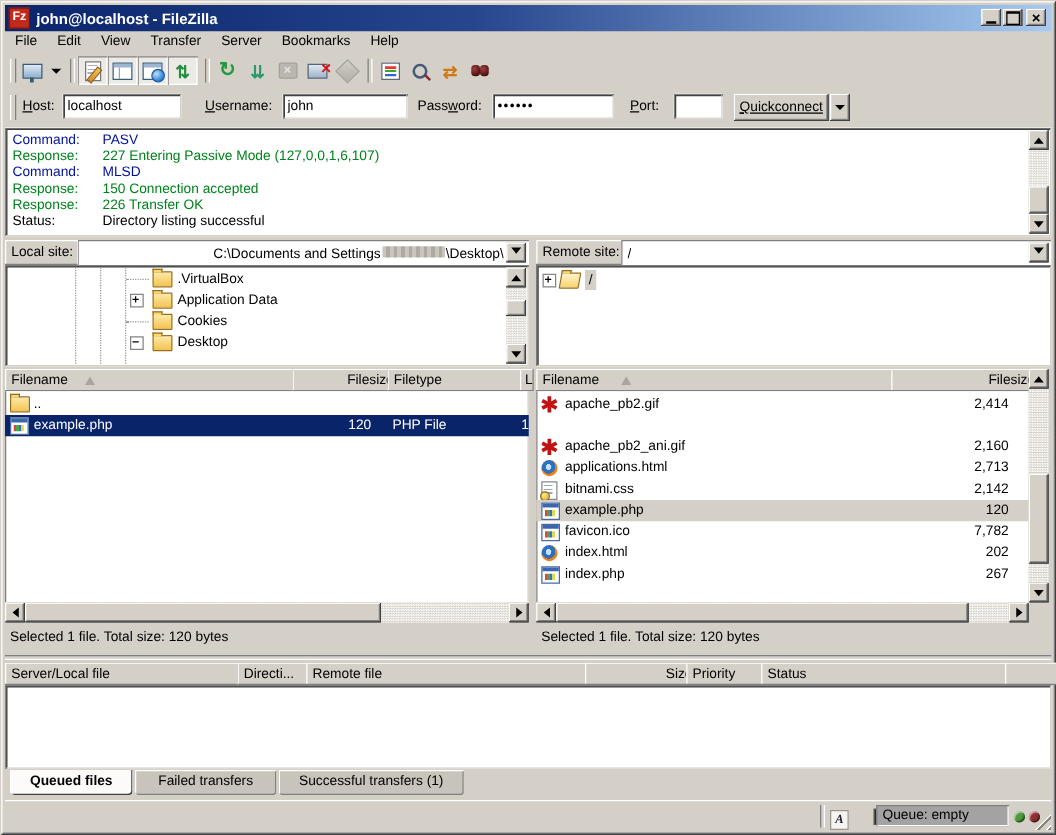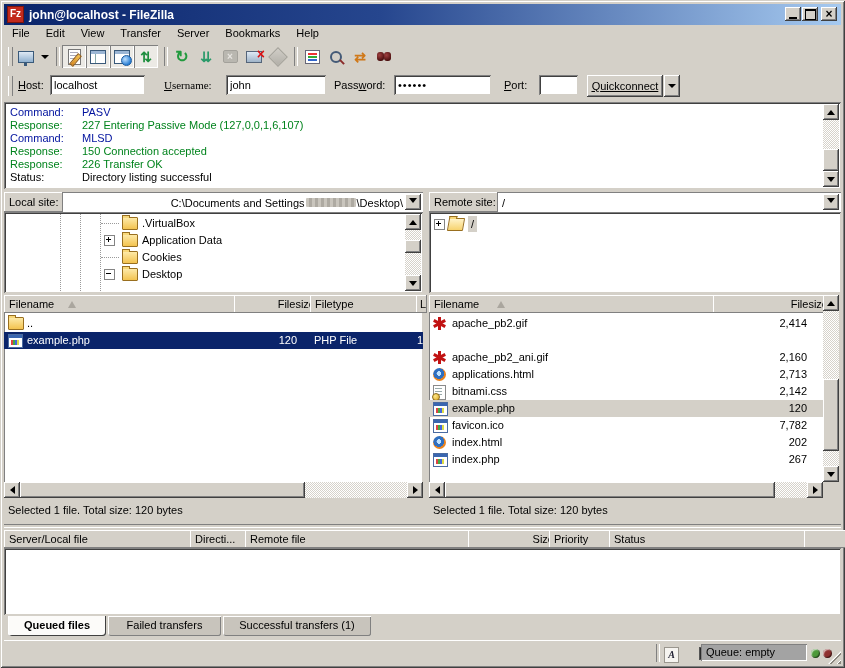--- a/index.html
+++ b/index.html
@@ -207,21 +207,21 @@
       </span>
     <span class="tbtn" style="left:368px;">
         <span class="ic ic-binoc"></span>
       </span>
   </div>
 
   <div id="quickbar" class="abs">
     <span class="abs grip-v" style="left:4px;top:5px;height:20px;"></span>
     <span class="qlabel" style="left:14px;"><u>H</u>ost:</span>
     <input class="qinput" style="left: 46px; width: 87px;" value="localhost">
-    <span class="qlabel" style="left:160px;font-family:Liberation Serif, serif;"><u>U</u>sername:</span>
+    <span class="qlabel" style="left:160px;"><u>U</u>sername:</span>
     <input class="qinput" style="left: 222px; width: 92px;" value="john">
     <span class="qlabel" style="left:330px;">Pass<u>w</u>ord:</span>
     <input class="qinput" style="left: 390px; width: 89px; letter-spacing: 1px;" value="••••••">
     <span class="qlabel" style="left:500px;"><u>P</u>ort:</span>
     <input class="qinput" style="left: 535px; width: 31px;" value="">
     <span class="qbtn raise" style="left:583px;width:76px;">
         <span style="text-decoration:underline;"><u>Q</u>uickconnect</span>
       </span>
     <span class="qbtn raise" style="left:660px;width:16px;">
         <span class="dd-arrow" style="margin-top:3px;"></span>

